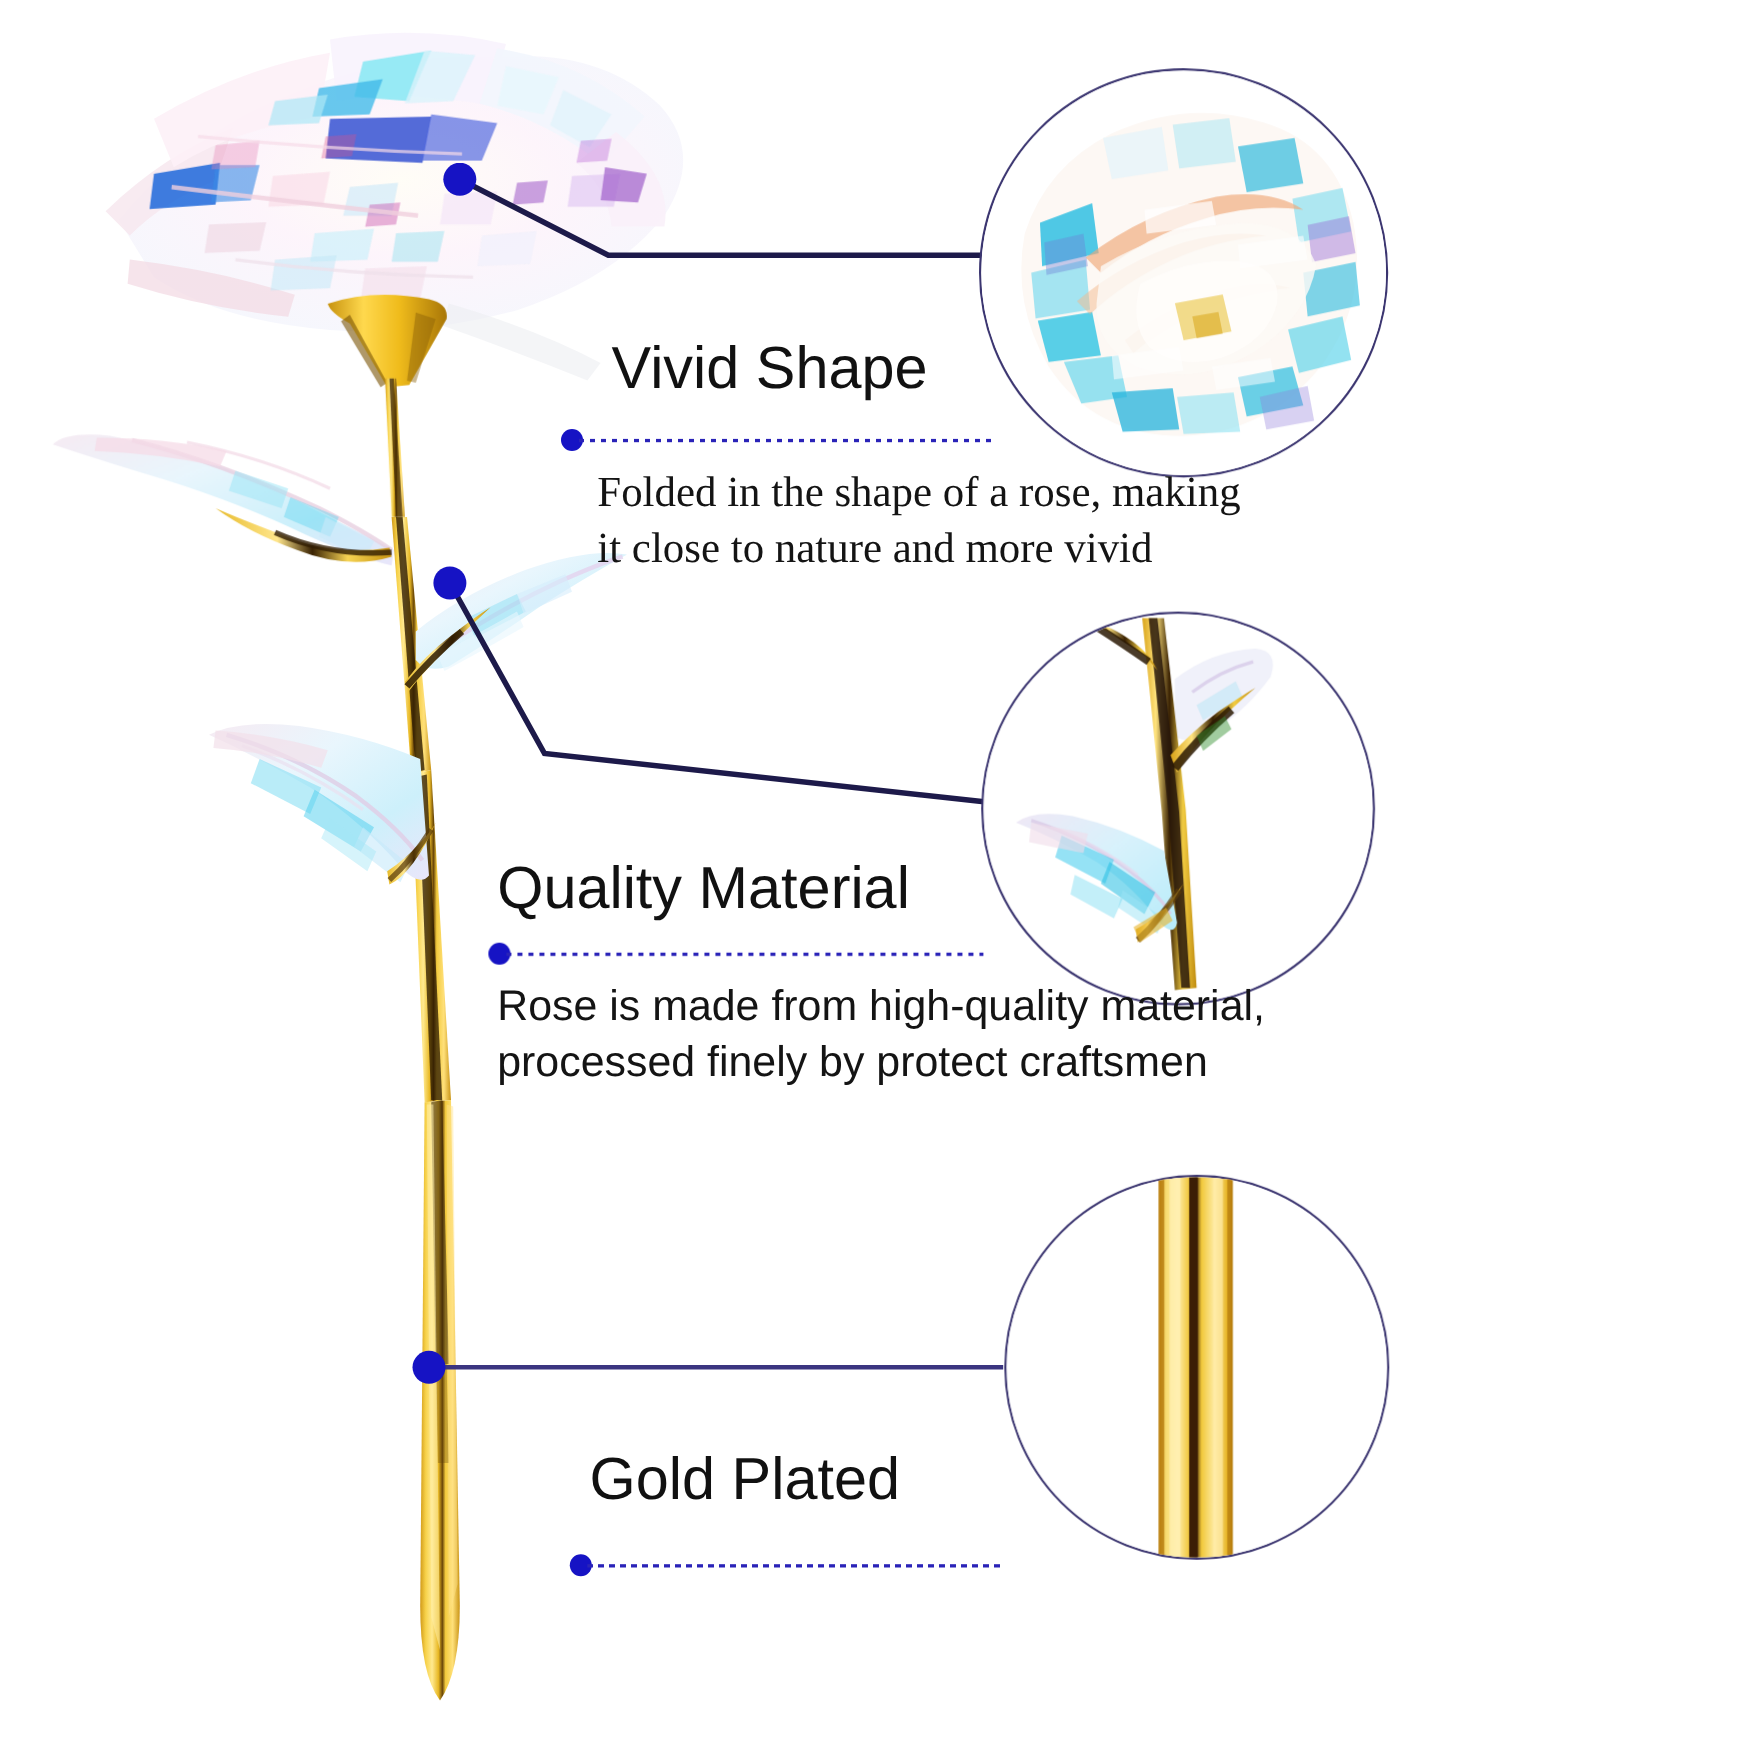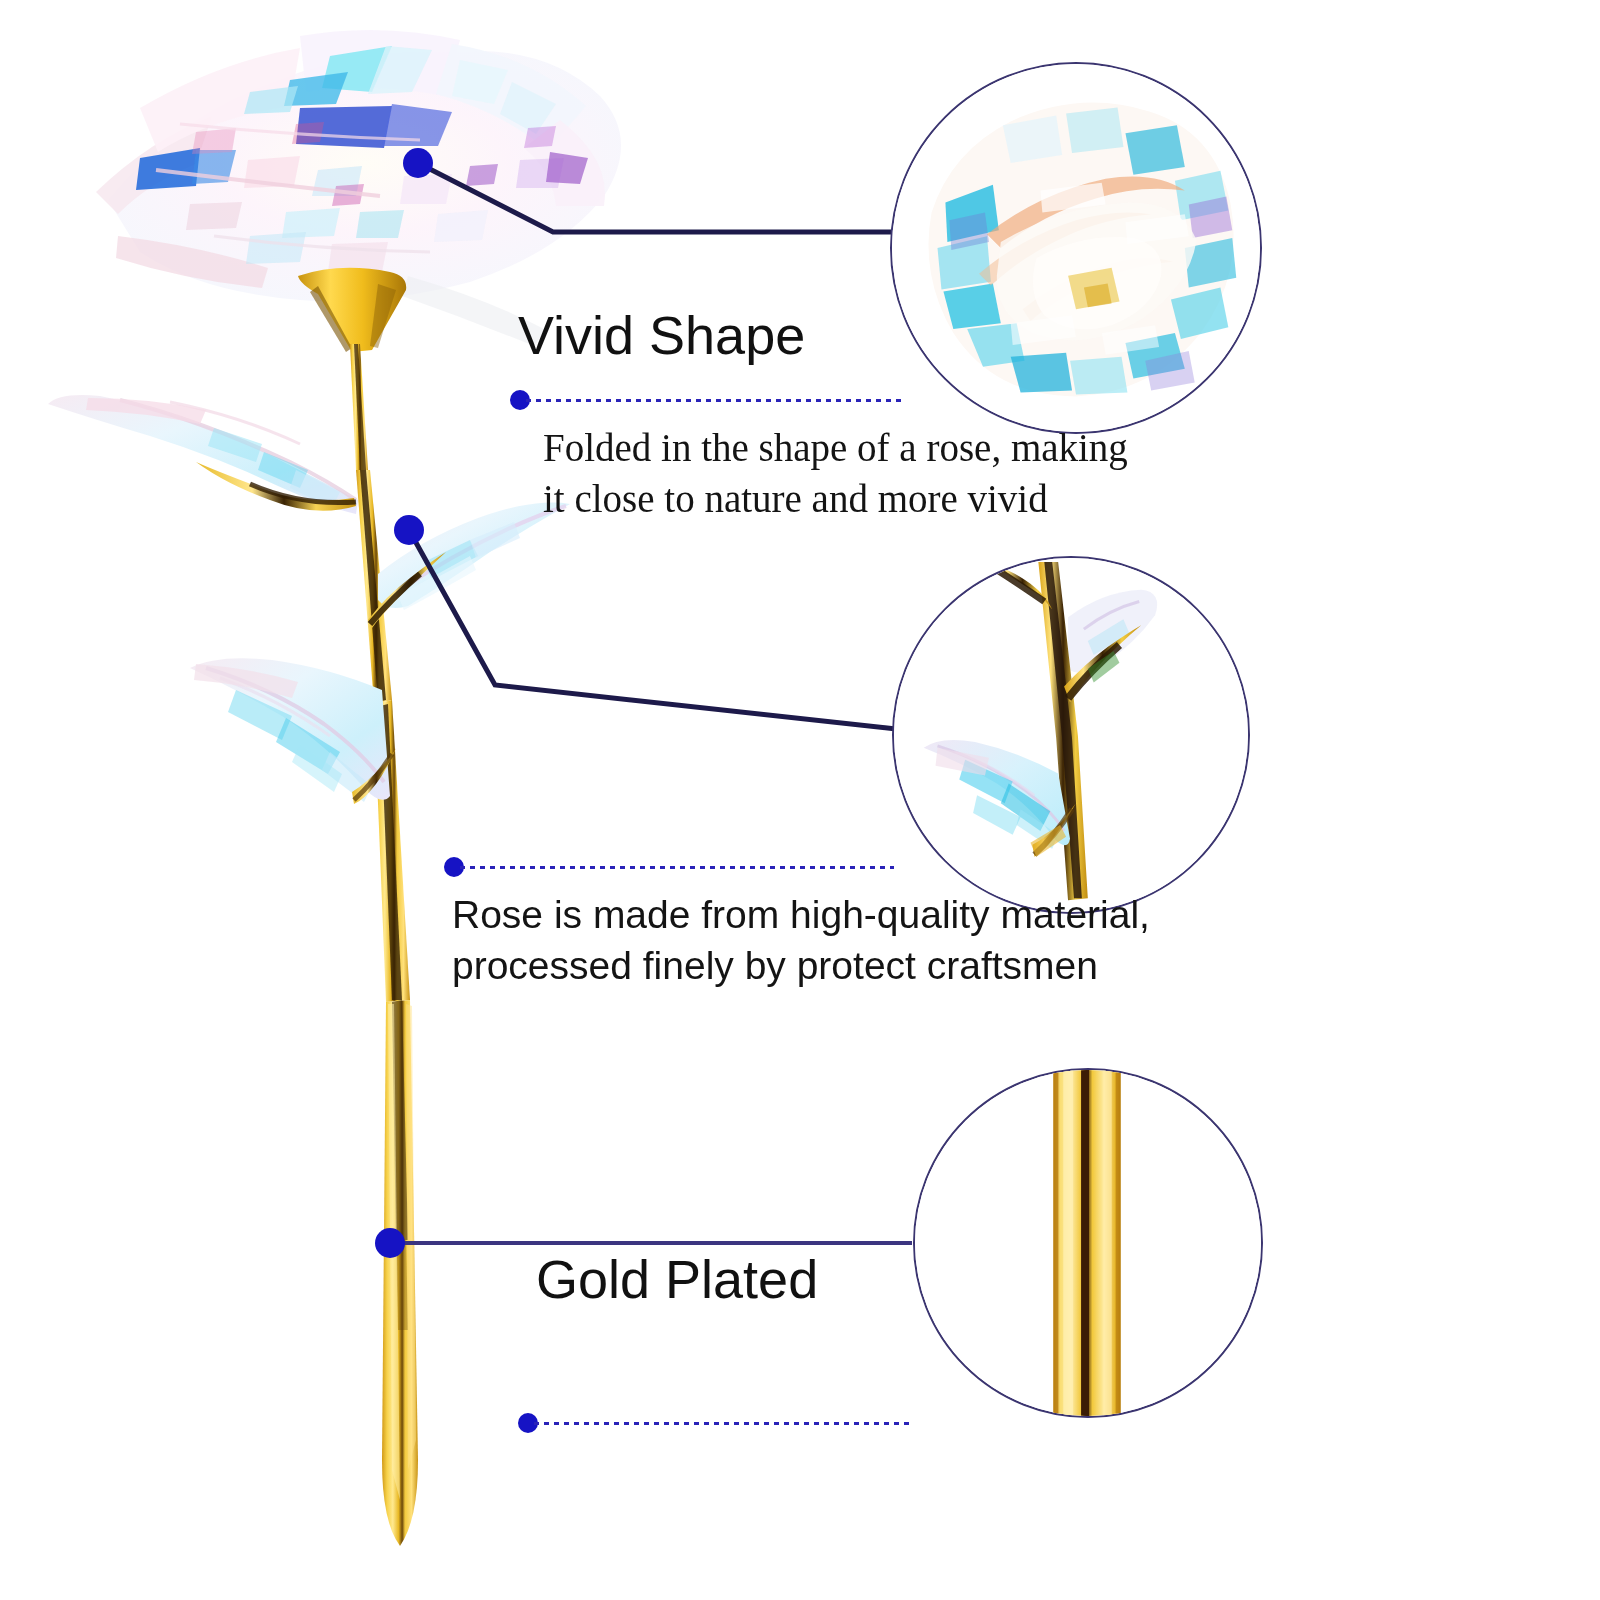--- a/index.html
+++ b/index.html
@@ -330,42 +330,45 @@
       <rect width="350" height="350" fill="#ffffff"></rect>
       <rect x="140" y="0" width="68" height="350" fill="url(#goldRodZoom)"></rect>
       <rect x="168" y="0" width="8" height="350" fill="#3b1d05"></rect>
       <rect x="150" y="0" width="10" height="350" fill="#fff0b4" opacity=".75"></rect>
       <rect x="190" y="0" width="9" height="350" fill="#ffeba6" opacity=".7"></rect>
       <rect x="140" y="0" width="5" height="350" fill="#b87d10" opacity=".8"></rect>
       <rect x="203" y="0" width="5" height="350" fill="#b87d10" opacity=".7"></rect>
     </svg>
   </div>
 
-  <div class="feature" style="left:518px; top:307px;">
+  <div class="feature" style="left:556px; top:307px;">
     <div class="feature-title">Vivid Shape</div>
   </div>
   <div class="divider" style="left:510px; top:395px; width:396px;">
     <span class="dot"></span>
     <span class="dashline"></span>
   </div>
   <div class="feature" style="left:543px; top:423px; width:740px;font-family:Liberation Serif, serif;">
     <div class="feature-desc">Folded in the shape of a rose, making
 it close to nature and more vivid</div>
   </div>
 
+  <div class="feature" style="left:452px; top:779px;">
+    <div class="feature-title">Quality Material</div>
+  </div>
   <div class="divider" style="left:444px; top:862px; width:450px;">
     <span class="dot"></span>
     <span class="dashline"></span>
   </div>
   <div class="feature" style="left:452px; top:890px; width:800px;">
     <div class="feature-desc">Rose is made from high-quality material,
 processed finely by protect craftsmen</div>
   </div>
 
-  <div class="feature" style="left:536px; top:1251px;">
+  <div class="feature" style="left:536px; top:1317px;">
     <div class="feature-title">Gold Plated</div>
   </div>
   <div class="divider" style="left:518px; top:1418px; width:392px;">
     <span class="dot"></span>
     <span class="dashline"></span>
   </div>
 
 </div>
 
 </body></html>

